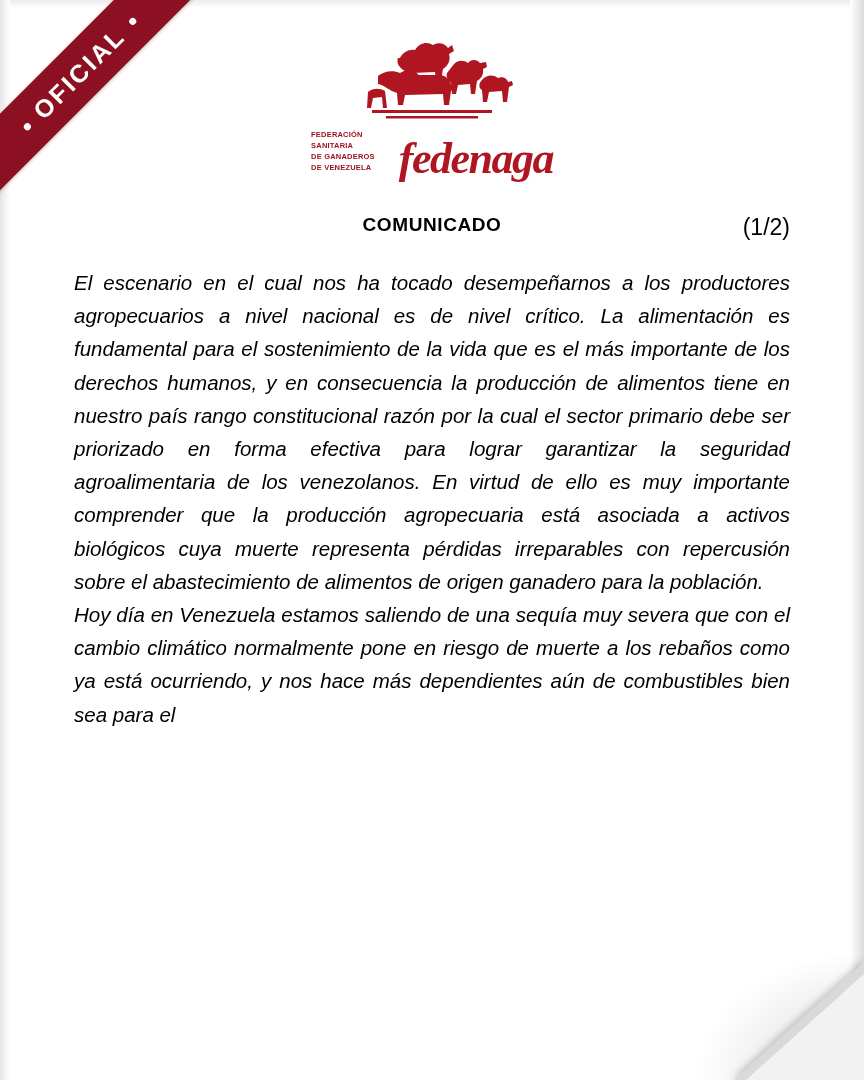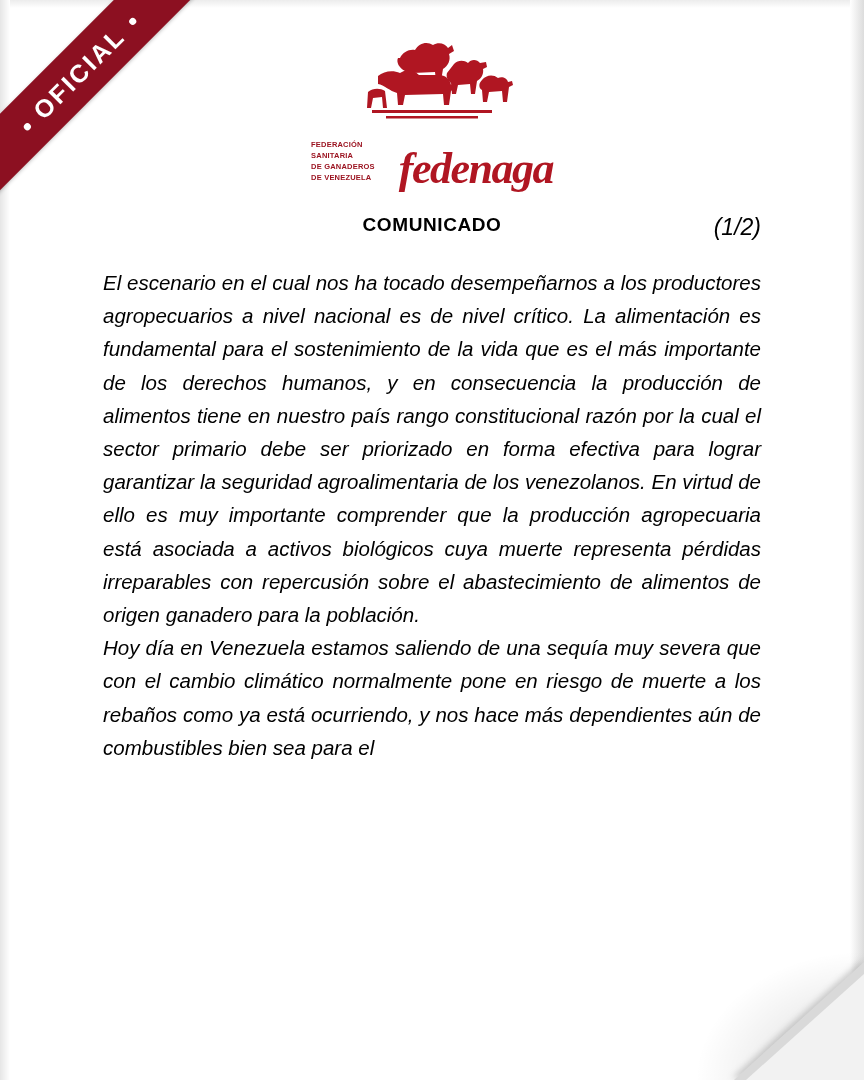--- a/index.html
+++ b/index.html
@@ -92,21 +92,21 @@
   }
   .logo-art {
     width: 180px;
     height: 90px;
     position: relative;
   }
   .logo-textgroup {
     display: flex;
     align-items: flex-end;
     gap: 24px;
-    margin-top: 10px;
+    margin-top: 0;
   }
   .logo-fed-lines {
     color: #9b1320;
     font-size: 7.5px;
     line-height: 1.45;
     font-weight: bold;
     text-align: left;
     letter-spacing: 0.2px;
     padding-bottom: 6px;
     font-family: "Liberation Sans", sans-serif;
@@ -120,21 +120,21 @@
     line-height: 0.95;
     font-family: Liberation Serif, serif;
   }
 
   
   .doc {
     position: absolute;
     top: 200px;
     left: 0;
     width: 100%;
-    padding: 0 103px;
+    padding: 0 74px;
     box-sizing: border-box;
   }
   .comunicado-row {
     display: flex;
     align-items: baseline;
     justify-content: center;
     position: relative;
     margin-top: 14px;
     margin-bottom: 30px;
   }
@@ -144,21 +144,20 @@
     color: #000000;
     letter-spacing: 0.6px;
     font-family: "Liberation Sans", sans-serif;
   }
   .page-counter {
     position: absolute;
     right: 0;
     font-size: 23px;
     color: #000000;
     font-family: "Liberation Sans", sans-serif;
-    font-style: italic;
   }
   .doc-title {
     text-align: center;
     font-size: 20.5px;
     color: #000000;
     margin-bottom: 36px;
     letter-spacing: 0.2px;
     font-family: "Liberation Sans", sans-serif;
   }
   .paragraph {

